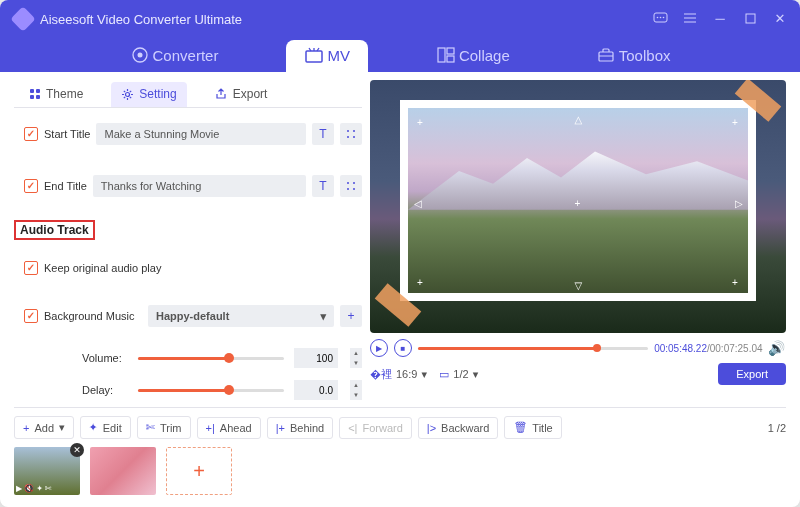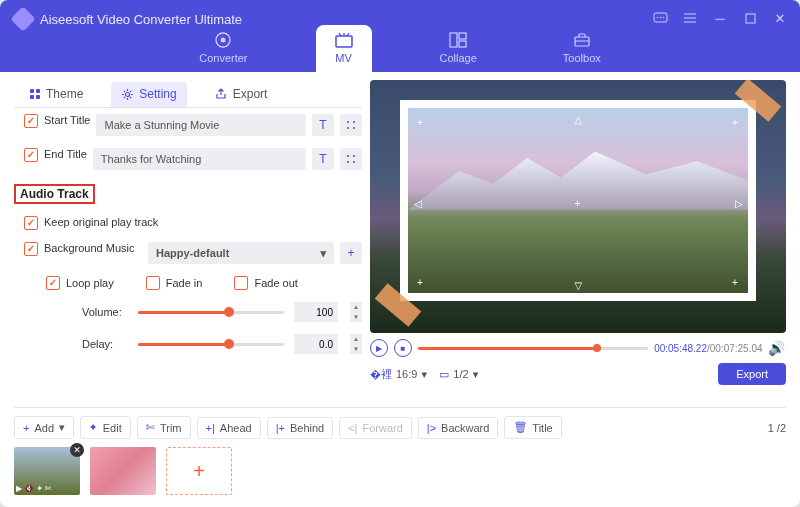--- a/index.html
+++ b/index.html
@@ -5,32 +5,32 @@
 * { box-sizing: border-box; margin: 0; padding: 0; font-family: -apple-system, "Segoe UI", Arial, sans-serif; }
 body { width: 800px; height: 507px; overflow: hidden; background: #f0f0f0; }
 .window { width: 800px; height: 507px; background: #fff; border-radius: 8px; display: flex; flex-direction: column; box-shadow: 0 4px 20px rgba(0,0,0,.15); }
 .titlebar { height: 72px; background: #4c4ddb; color: #fff; border-radius: 8px 8px 0 0; position: relative; }
 .logo { position: absolute; left: 14px; top: 10px; display: flex; align-items: center; gap: 8px; }
 .logo-mark { width: 18px; height: 18px; background: #9b8cff; border-radius: 4px; transform: rotate(45deg); }
 .logo-text { font-size: 13px; color: #e8e8ff; }
 .win-controls { position: absolute; right: 10px; top: 8px; display: flex; gap: 10px; }
 .win-btn { width: 20px; height: 20px; display: flex; align-items: center; justify-content: center; color: #cfcfff; cursor: pointer; font-size: 13px; }
 .nav { position: absolute; left: 0; right: 0; bottom: 0; display: flex; justify-content: center; gap: 50px; }
-.nav-item { display: flex; flex-direction: column; align-items: center; gap: 3px; padding: 6px 18px 8px; color: #cfcfff; font-size: 11px; cursor: pointer; }
+.nav-item { display: flex; flex-direction: row; align-items: center; gap: 3px; padding: 6px 18px 8px; color: #cfcfff; font-size: 15px; cursor: pointer; }
 .nav-item.active { background: #fff; color: #4c4ddb; border-radius: 8px 8px 0 0; }
 .nav-icon { width: 20px; height: 18px; display: flex; align-items: center; justify-content: center; }
 .body { flex: 1; display: flex; padding: 8px 14px 0 14px; gap: 8px; min-height: 0; }
 .left { width: 348px; display: flex; flex-direction: column; }
 .tabs { display: flex; gap: 18px; border-bottom: 1px solid #e3e3ea; padding: 2px 4px 0; }
 .tab { display: flex; align-items: center; gap: 5px; padding: 5px 10px 6px; font-size: 12px; color: #555; cursor: pointer; }
 .tab.active { background: #eceaff; color: #4c4ddb; border-radius: 4px 4px 0 0; }
 .tab-icon { width: 13px; height: 13px; display: flex; align-items: center; justify-content: center; }
 .section-title { font-size: 12px; font-weight: bold; color: #222; margin: 8px 0 6px 4px; }
 .section-title.highlight { border: 2px solid #d33; padding: 1px 4px; display: inline-block; margin-left: 0; }
-.row { display: flex; gap: 6px; margin: 6px 0; padding-left: 10px; }
+.row { display: flex; align-items: center; gap: 6px; margin: 15px 0; padding-left: 10px; }
 .chk { width: 14px; height: 14px; border: 1.5px solid #f0603c; border-radius: 2px; display: flex; align-items: center; justify-content: center; cursor: pointer; flex-shrink: 0; }
 .chk.checked::after { content: "✓"; color: #f0603c; font-size: 10px; font-weight: bold; line-height: 1; }
 .chk-lbl { font-size: 11px; color: #333; }
 .txt { flex: 1; height: 22px; background: #eceef2; border: none; padding: 0 8px; font-size: 11px; color: #555; border-radius: 2px; }
 .mini-btn { width: 22px; height: 22px; background: #eceef2; border-radius: 2px; display: flex; align-items: center; justify-content: center; cursor: pointer; color: #4c4ddb; font-size: 12px; flex-shrink: 0; }
 .sel { flex: 1; height: 22px; background: #eceef2; border: none; padding: 0 8px; font-size: 11px; color: #555; display: flex; align-items: center; justify-content: space-between; border-radius: 2px; cursor: pointer; font-weight: bold; }
 .slider-row { display: flex; align-items: center; gap: 10px; margin: 6px 0 6px 32px; }
 .slider-lbl { font-size: 11px; color: #333; width: 46px; margin-left: 36px; }
 .slider { flex: 1; height: 3px; background: #ddd; border-radius: 2px; position: relative; cursor: pointer; }
 .slider-fill { position: absolute; left: 0; top: 0; height: 100%; background: #f0603c; border-radius: 2px; }
@@ -202,44 +202,30 @@
               <circle cx="8" cy="2" r="1" fill="#4c4ddb"></circle>
               <circle cx="2" cy="8" r="1" fill="#4c4ddb"></circle>
               <circle cx="8" cy="8" r="1" fill="#4c4ddb"></circle>
             </svg>
           </div>
       </div>
 
       <div><span class="section-title highlight">Audio Track</span></div>
       <div class="row">
         <div class="chk checked"></div>
-        <span class="chk-lbl">Keep original play track</span>
+        <span class="chk-lbl">Keep original audio play</span>
       </div>
       <div class="row">
         <div class="chk checked"></div>
         <span class="chk-lbl" style="width:98px">Background Music</span>
         <div class="sel">
           <span>Happy-default</span>
           <span>▾</span>
         </div>
         <div class="mini-btn">+</div>
-      </div>
-      <div class="row" style="padding-left:32px;gap:32px">
-        <div style="display:flex;align-items:center;gap:6px">
-          <div class="chk checked"></div>
-          <span class="chk-lbl">Loop play</span>
-        </div>
-        <div style="display:flex;align-items:center;gap:6px">
-          <div class="chk"></div>
-          <span class="chk-lbl">Fade in</span>
-        </div>
-        <div style="display:flex;align-items:center;gap:6px">
-          <div class="chk"></div>
-          <span class="chk-lbl">Fade out</span>
-        </div>
       </div>
       <div class="slider-row">
         <span class="slider-lbl">Volume:</span>
         <div class="slider">
           <div class="slider-fill" style="width:62%"></div>
           <div class="slider-thumb" style="left:62%"></div>
         </div>
         <div class="numbox">100</div>
         <div class="spin">
           <div class="spin-btn">▲</div>

